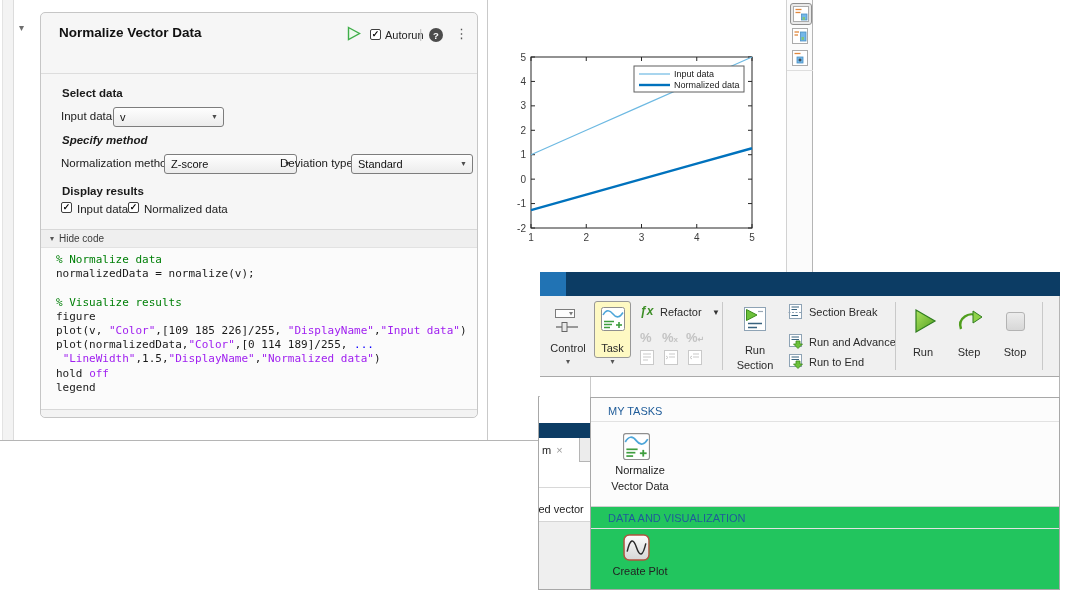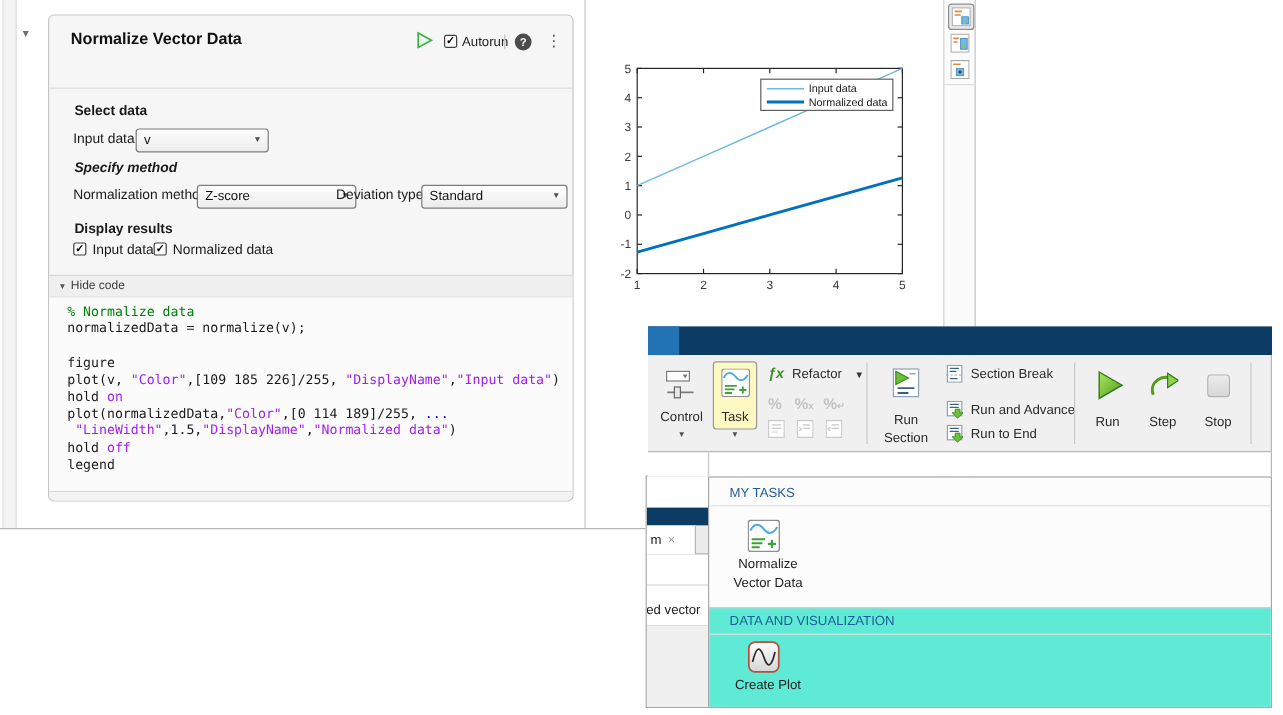--- a/index.html
+++ b/index.html
@@ -73,21 +73,21 @@
   #task-btn{left:54px;top:5px;width:37px;height:57px;border:1px solid #989898;border-radius:3px;background:#fef9c3;}
   .pct{font-size:13px;font-weight:bold;color:#c3c3c3;}
   .pct .sub{font-size:8px;}
   #fw-whiterow{left:540px;top:377px;width:520px;height:20px;background:#fff;border-right:1px solid #b5b5b5;}
   #dd-topline{left:590px;top:377px;width:1px;height:20px;background:#c9c9c9;}
 
   
   #gallery{left:590px;top:397px;width:470px;height:193px;background:#fcfcfc;border:1px solid #a8a8a8;}
   .g{position:absolute;box-sizing:border-box;}
   .g-header{font-size:11px;color:#1f5c99;}
-  #g-sec2{left:0;top:108px;width:468px;height:83px;background:#5eead4;border-top:1px solid #cfcfcf;}
+  #g-sec2{left:0;top:108px;width:468px;height:83px;background:#22c55e;border-top:1px solid #cfcfcf;}
   .g-item-label{font-size:11px;color:#222;text-align:center;}
   .hline{position:absolute;height:1px;background:#e2e2e2;}
 </style>
 </head>
 <body>
 
 <div id="screen">
 
   <div class="abs" id="back-window">
     <div class="abs" id="left-gutter"></div>
@@ -142,23 +142,23 @@
       <div class="tp" id="hide-code-bar">
         <span class="tri">▾</span>
         <span class="txt">Hide code</span>
       </div>
 
       <div class="tp" id="code-area">
         <div id="code-lines">
             <div class="code-line"><span class="tok-com">% Normalize data</span></div>
             <div class="code-line"><span class="tok-txt">normalizedData = normalize(v);</span></div>
             <div class="code-line">&nbsp;</div>
+            <div class="code-line"><span class="tok-com">% Visualize results</span></div>
             <div class="code-line"><span class="tok-txt">figure</span></div>
             <div class="code-line"><span class="tok-txt">plot(v, </span><span class="tok-str">"Color"</span><span class="tok-txt">,[109 185 226]/255, </span><span class="tok-str">"DisplayName"</span><span class="tok-txt">,</span><span class="tok-str">"Input data"</span><span class="tok-txt">)</span></div>
-            <div class="code-line"><span class="tok-txt">hold </span><span class="tok-str">on</span></div>
             <div class="code-line"><span class="tok-txt">plot(normalizedData,</span><span class="tok-str">"Color"</span><span class="tok-txt">,[0 114 189]/255, </span><span class="tok-cont">...</span></div>
             <div class="code-line"><span class="tok-txt"> </span><span class="tok-str">"LineWidth"</span><span class="tok-txt">,1.5,</span><span class="tok-str">"DisplayName"</span><span class="tok-txt">,</span><span class="tok-str">"Normalized data"</span><span class="tok-txt">)</span></div>
             <div class="code-line"><span class="tok-txt">hold </span><span class="tok-str">off</span></div>
             <div class="code-line"><span class="tok-txt">legend</span></div>
           </div>
       </div>
       <div class="tp" id="panel-footer"></div>
     </div>
 
     <svg class="abs" id="plot-svg" width="265" height="200" viewBox="0 0 265 200">

